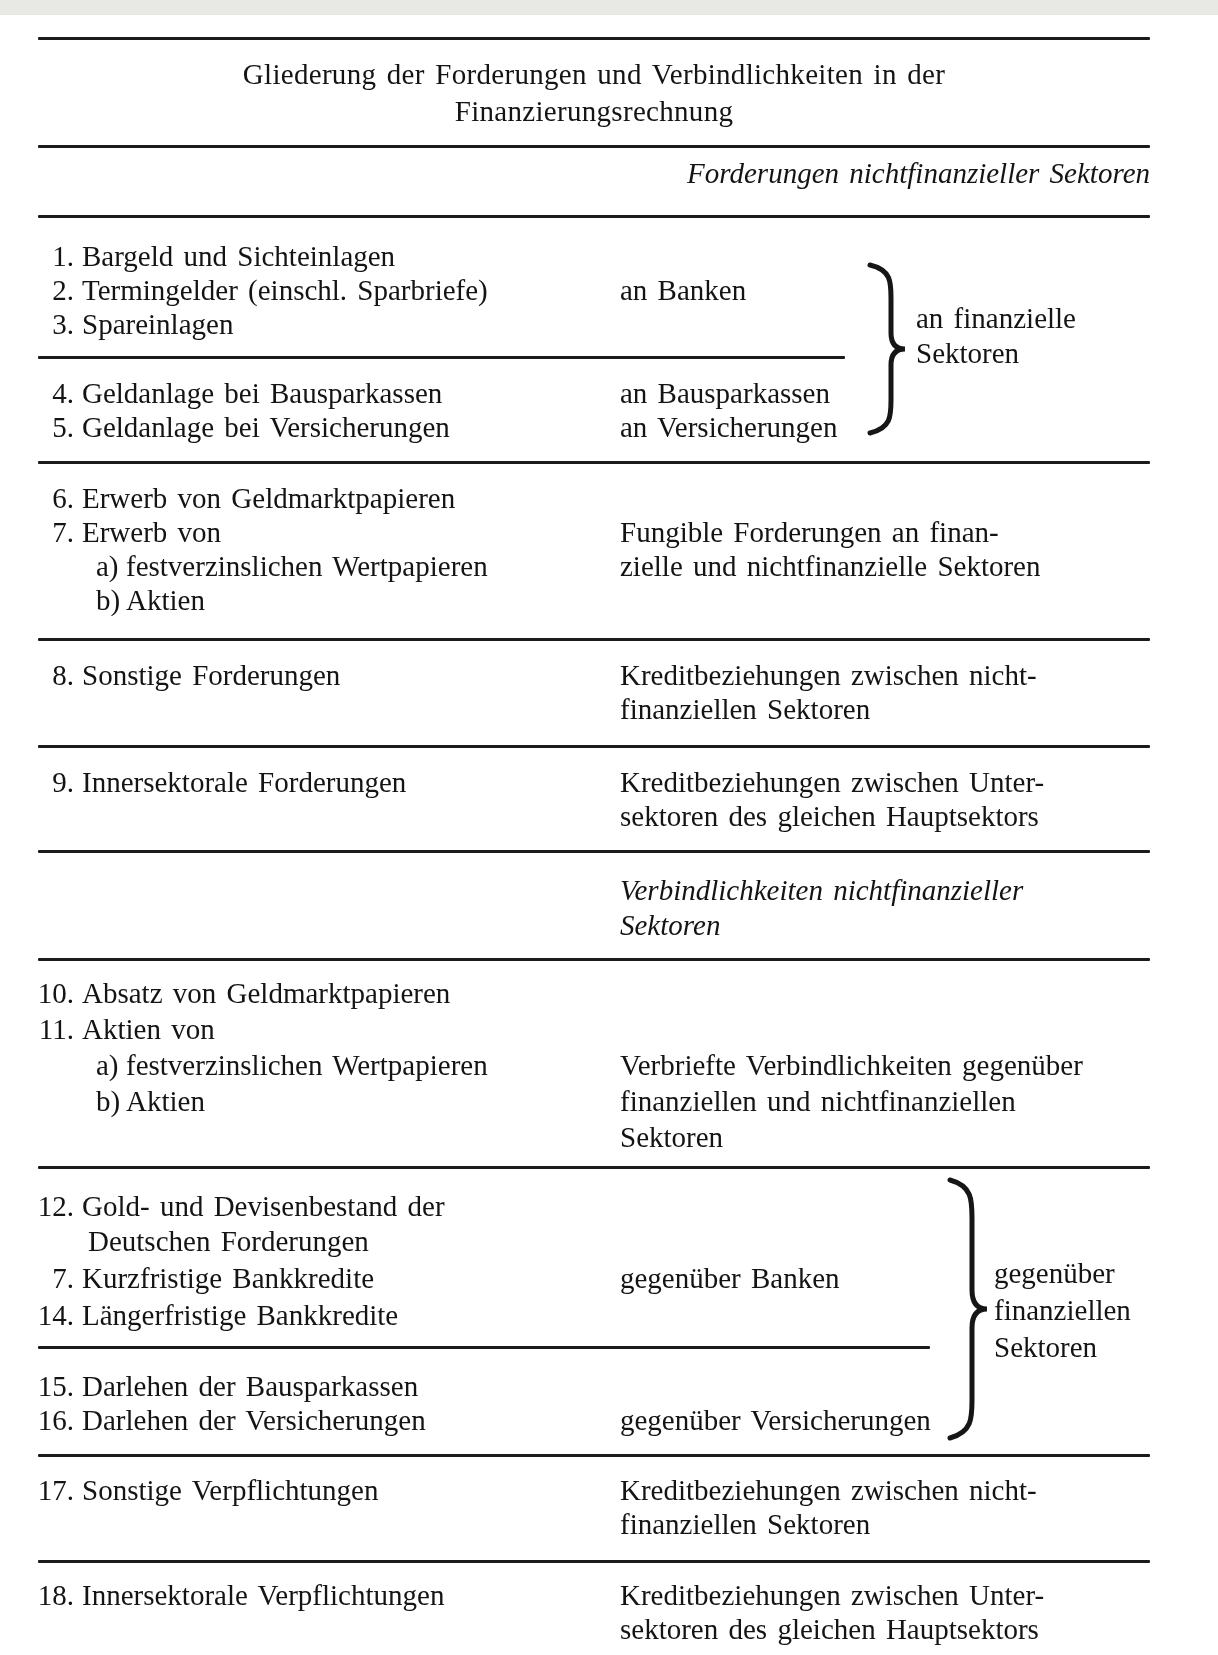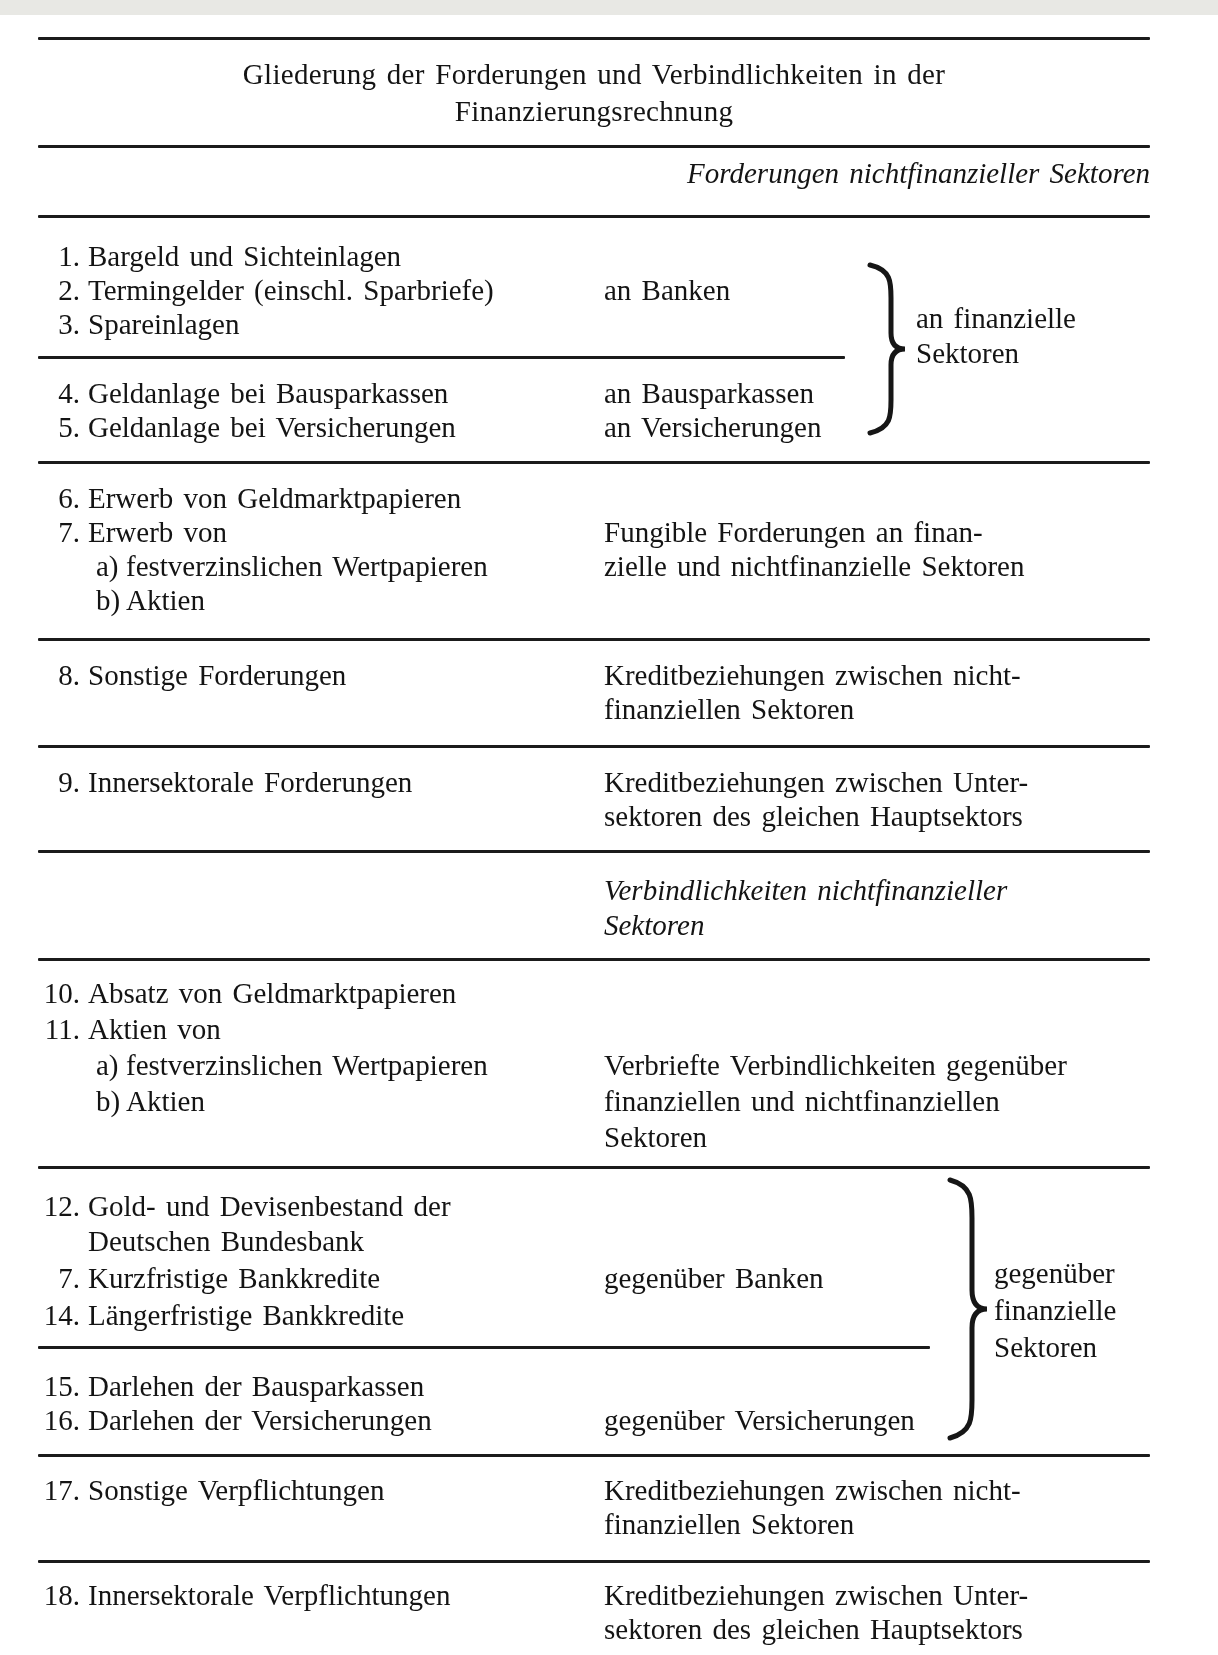--- a/index.html
+++ b/index.html
@@ -13,26 +13,26 @@
     color:#141414;
     font-size:29px;
     line-height:34px;
     word-spacing:3px;
     overflow:hidden;
   }
   .rule{position:absolute;left:38px;width:1112px;height:3px;background:#1b1b1b;border-radius:1px;}
   .rule.partial-a{width:807px;}
   .rule.partial-b{width:892px;}
   .title{position:absolute;left:38px;width:1112px;text-align:center;letter-spacing:.3px;}
-  .item{position:absolute;left:30px;white-space:nowrap;}
+  .item{position:absolute;left:24px;white-space:nowrap;}
   .item .num{display:inline-block;width:50px;text-align:right;margin-right:8px;}
   .cont{position:absolute;left:88px;white-space:nowrap;}
   .sub{position:absolute;left:96px;white-space:nowrap;}
   .sub .subnum{display:inline-block;width:30px;}
-  .ann{position:absolute;left:604px;white-space:nowrap;}
+  .ann{position:absolute;left:620px;white-space:nowrap;}
   .italic{font-style:italic;}
   .right-head{position:absolute;right:68px;white-space:nowrap;font-style:italic;}
   .brace{position:absolute;}
   .brace svg{display:block;}
   .brace-label{position:absolute;white-space:nowrap;}
 </style>
 </head>
 <body>
 
 <div class="page">
@@ -94,35 +94,35 @@
 
   <div class="item" style="top:961px"><span class="num">10.</span><span>Absatz von Geldmarktpapieren</span></div>
   <div class="item" style="top:997px"><span class="num">11.</span><span>Aktien von</span></div>
   <div class="sub" style="top:1033px"><span class="subnum">a)</span><span>festverzinslichen Wertpapieren</span></div>
   <div class="sub" style="top:1069px"><span class="subnum">b)</span><span>Aktien</span></div>
   <div class="ann" style="top:1069px">finanziellen und nichtfinanziellen</div>
   <div class="ann" style="top:1033px">Verbriefte Verbindlichkeiten gegenüber</div>
   <div class="ann" style="top:1105px">Sektoren</div>
 
   <div class="item" style="top:1174px"><span class="num">12.</span><span>Gold- und Devisenbestand der</span></div>
-  <div class="cont" style="top:1209px">Deutschen Bundesbank</div>
+  <div class="cont" style="top:1209px">Deutschen Forderungen</div>
   <div class="item" style="top:1246px"><span class="num">7.</span><span>Kurzfristige Bankkredite</span></div>
   <div class="ann" style="top:1246px">gegenüber Banken</div>
   <div class="item" style="top:1283px"><span class="num">14.</span><span>Längerfristige Bankkredite</span></div>
   <div class="item" style="top:1354px"><span class="num">15.</span><span>Darlehen der Bausparkassen</span></div>
   <div class="item" style="top:1388px"><span class="num">16.</span><span>Darlehen der Versicherungen</span></div>
   <div class="ann" style="top:1388px">gegenüber Versicherungen</div>
 
   <div class="brace" style="left:946px;top:1161px">
     <svg width="44" height="266" viewBox="0 0 44 266" fill="none">
       <path d="M4 4 C26 10 26 24 26 42 L26 114 C26 125 30 133 41 133 C30 133 26 141 26 152 L26 224 C26 242 26 256 4 262" stroke="#161616" stroke-width="5" stroke-linecap="round"></path>
     </svg>
   </div>
   <div class="brace-label" style="left:994px;top:1241px">gegenüber</div>
-  <div class="brace-label" style="left:994px;top:1278px">finanzielle</div>
+  <div class="brace-label" style="left:994px;top:1278px">finanziellen</div>
   <div class="brace-label" style="left:994px;top:1315px">Sektoren</div>
 
   <div class="item" style="top:1458px"><span class="num">17.</span><span>Sonstige Verpflichtungen</span></div>
   <div class="ann" style="top:1458px">Kreditbeziehungen zwischen nicht-</div>
   <div class="ann" style="top:1492px">finanziellen Sektoren</div>
 
   <div class="item" style="top:1563px"><span class="num">18.</span><span>Innersektorale Verpflichtungen</span></div>
   <div class="ann" style="top:1563px">Kreditbeziehungen zwischen Unter-</div>
   <div class="ann" style="top:1597px">sektoren des gleichen Hauptsektors</div>
 

